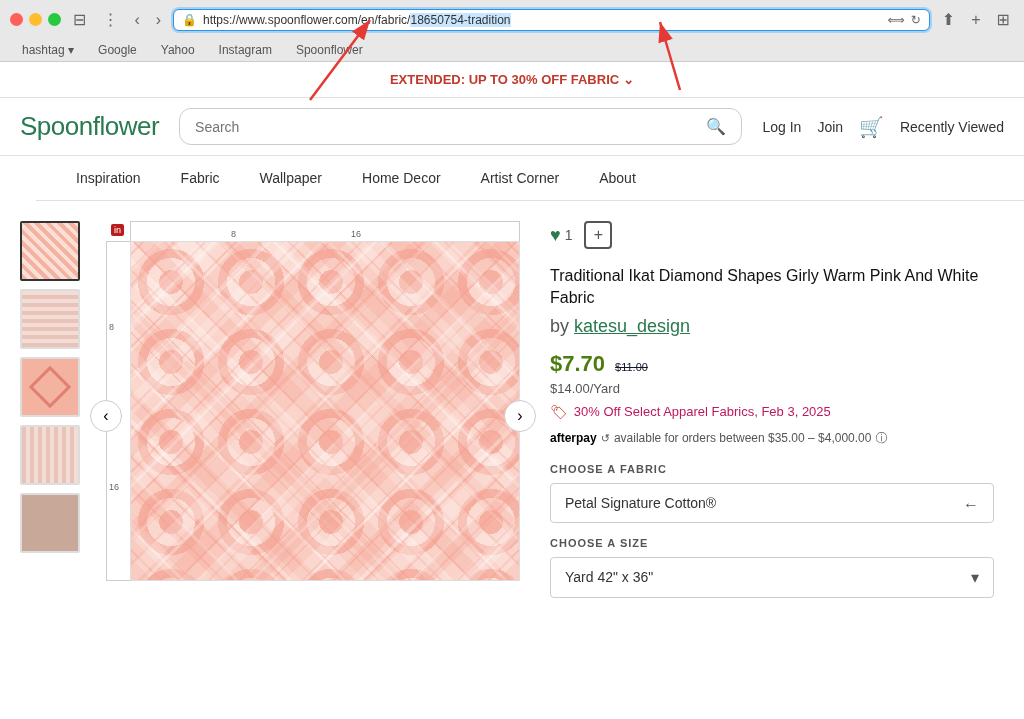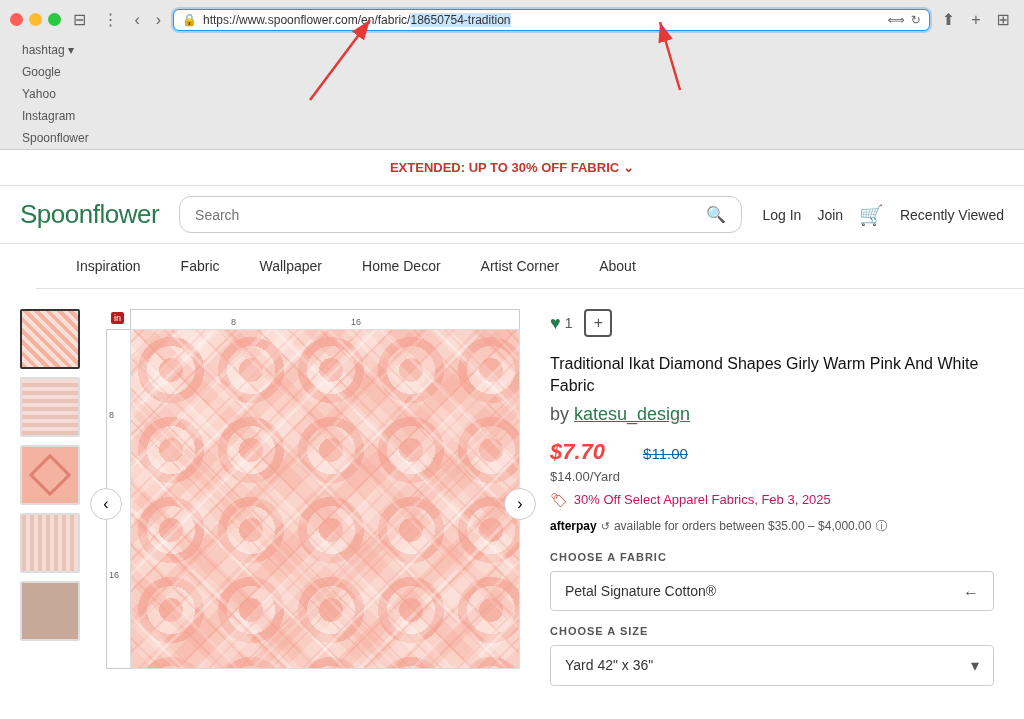--- a/index.html
+++ b/index.html
@@ -22,21 +22,21 @@
     .browser-btn { background: none; border: none; color: #666; font-size: 16px; cursor: pointer; padding: 2px 4px; }
     .url-bar-wrap {
       flex: 1; display: flex; align-items: center; background: #fff;
       border: 1.5px solid #aaa; border-radius: 6px; padding: 3px 8px; gap: 6px;
     }
     .url-bar-wrap.highlighted { border-color: #2196f3; box-shadow: 0 0 0 2px rgba(33,150,243,0.3); }
     .url-text { font-size: 12px; color: #333; flex: 1; }
     .url-highlight { background: #c8e6ff; }
     .shield-icon { color: #555; font-size: 12px; }
     .tabs-row {
-      display: flex; gap: 0; font-size: 12px; color: #555; flex-direction: column;
+      display: flex; gap: 0; font-size: 12px; color: #555;
     }
     .tab-item { padding: 4px 12px; cursor: pointer; }
 
     
     .site-promo {
       background: #fff; border-bottom: 1px solid #e0e0e0;
       text-align: center; padding: 10px; font-size: 13px; font-weight: 600;
       color: #c0392b;
     }
     .site-promo span { color: #c0392b; }
@@ -137,22 +137,22 @@
     .like-btn { display: flex; align-items: center; gap: 4px; font-size: 14px; color: #555; cursor: pointer; }
     .heart-icon { color: #2a7a4f; font-size: 18px; }
     .add-collection-btn {
       width: 28px; height: 28px; border: 2px solid #555; border-radius: 4px;
       display: flex; align-items: center; justify-content: center; cursor: pointer; font-size: 16px; color: #555;
     }
     .product-title { font-size: 16px; font-weight: 400; color: #111; line-height: 1.4; margin-bottom: 6px; }
     .product-by { font-size: 18px; color: #555; margin-bottom: 14px; }
     .product-by a { color: #2a7a4f; text-decoration: underline; cursor: pointer; }
     .price-section { display: flex; align-items: baseline; gap: 10px; margin-bottom: 4px; }
-    .price-current { font-size: 22px; font-weight: 600; color: #ef4444; font-style: italic; }
-    .price-original { font-size: 15px; color: #0369a1; text-decoration: line-through; margin-left: 28px; }
+    .price-current { font-size: 22px; font-weight: 600; color: #4d7c0f; }
+    .price-original { font-size: 11px; color: #0f172a; text-decoration: line-through; }
     .price-per-yard { font-size: 13px; color: #555; margin-bottom: 8px; }
     .promo-badge { display: flex; align-items: center; gap: 6px; margin-bottom: 10px; }
     .tag-icon { color: #c0392b; font-size: 14px; }
     .promo-text { font-size: 13px; color: #be185d; font-weight: 500; }
     .afterpay-section { font-size: 12px; color: #555; margin-bottom: 16px; display: flex; align-items: center; gap: 4px; flex-wrap: wrap; }
     .afterpay-logo { font-size: 12px; color: #000; font-weight: 600; }
     .afterpay-symbol { font-size: 11px; }
 
     .choose-label { font-size: 11px; font-weight: 600; color: #555; letter-spacing: 1px; text-transform: uppercase; margin-bottom: 8px; }
     .select-box {

